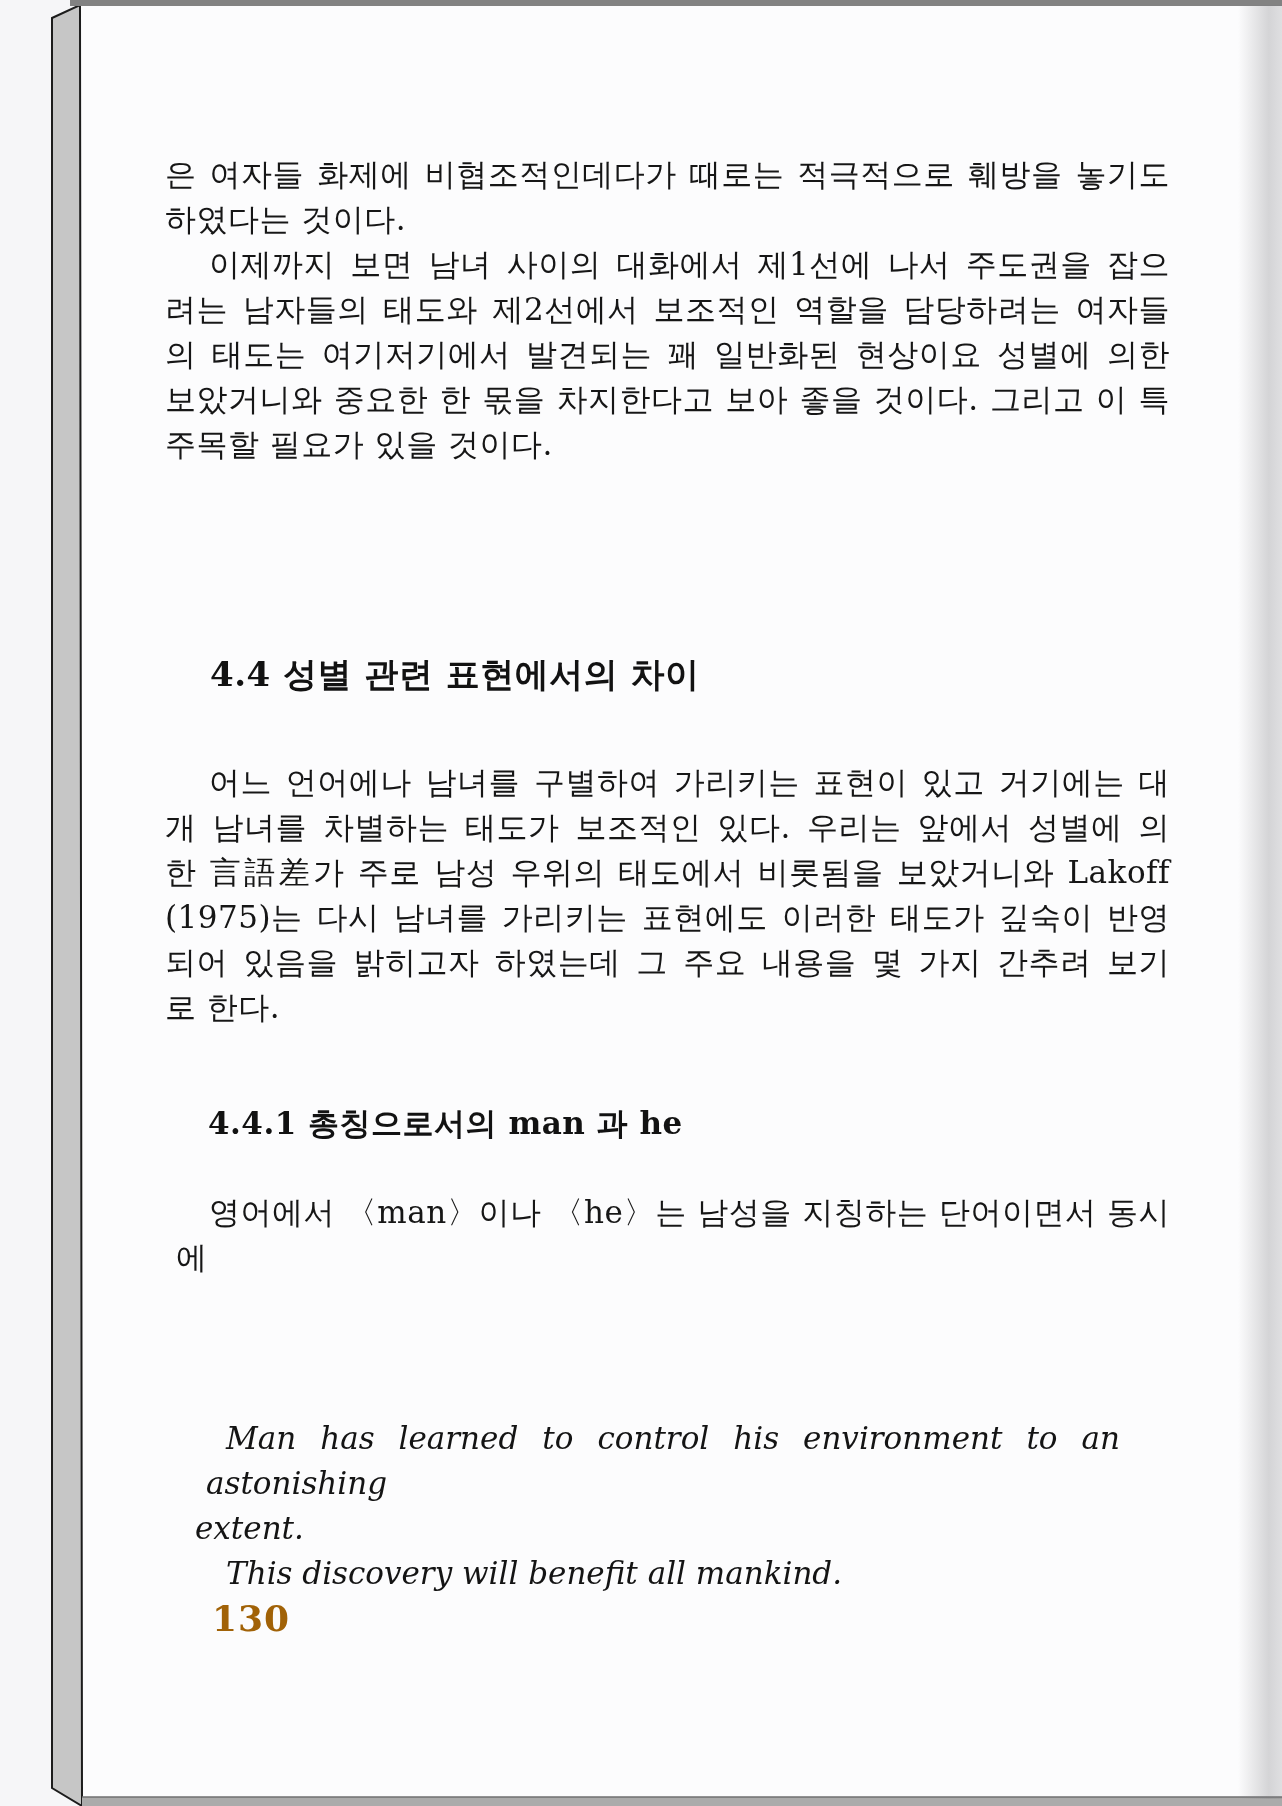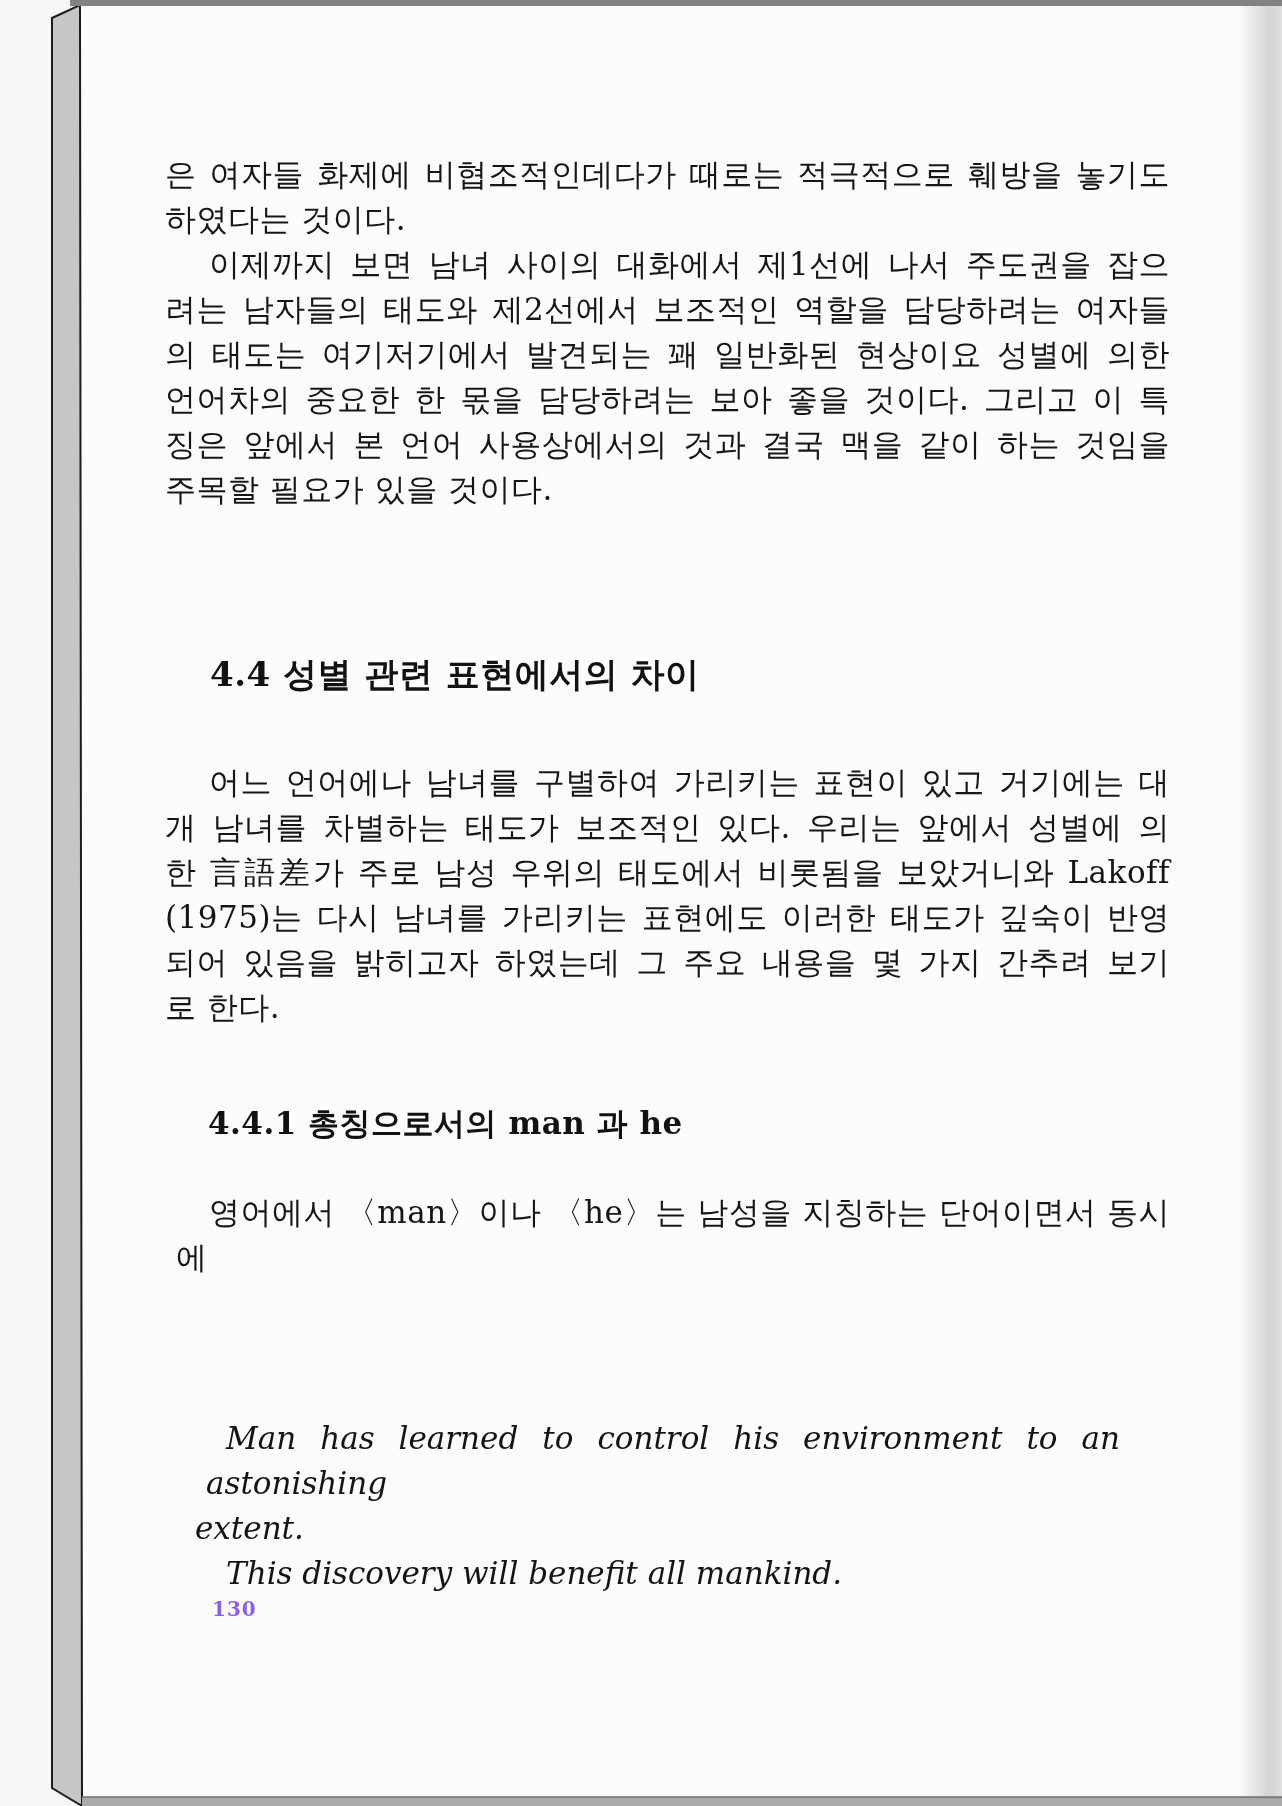--- a/index.html
+++ b/index.html
@@ -71,23 +71,23 @@
     width: 925px;
     font-size: 31px;
     line-height: 45px;
     color: #141414;
   }
   .example-block .indent { text-indent: 20px; }
   .page-number {
     position: absolute;
     left: 212px;
     top: 1597px;
-    font-size: 20px;
+    font-size: 36px;
     font-weight: 700;
-    color: #8b5cf6;
+    color: #a16207;
     letter-spacing: 1px;
     text-align: center;
   }
 </style>
 </head>
 <body>
 
 <div class="stage">
 
   <svg class="book-edges" width="1282" height="1806" viewBox="0 0 1282 1806" aria-hidden="true">
@@ -106,22 +106,21 @@
   <div class="page-right-shade"></div>
 
   <div class="textlayer">
 
     <div class="kblock" style="top:152px;">
       <div class="line jl">은 여자들 화제에 비협조적인데다가 때로는 적극적으로 훼방을 놓기도</div>
       <div class="line ll">하였다는 것이다.</div>
       <div class="line jl indent">이제까지 보면 남녀 사이의 대화에서 제1선에 나서 주도권을 잡으</div>
       <div class="line jl">려는 남자들의 태도와 제2선에서 보조적인 역할을 담당하려는 여자들</div>
       <div class="line jl">의 태도는 여기저기에서 발견되는 꽤 일반화된 현상이요 성별에 의한</div>
-      <div class="line jl">언어차의 중요한 한 몫을 담당하려는 보아 좋을 것이다. 그리고 이 특</div>
-      <div class="line jl">징은 앞에서 본 언어 사용상에서의 것과 결국 맥을 같이 하는 것임을</div>
+      <div class="line jl">보았거니와 중요한 한 몫을 차지한다고 보아 좋을 것이다. 그리고 이 특</div>
       <div class="line ll">주목할 필요가 있을 것이다.</div>
     </div>
 
     <div class="sec-heading" style="top:652px;">4.4 성별 관련 표현에서의 차이</div>
 
     <div class="kblock" style="top:760px;">
       <div class="line jl indent">어느 언어에나 남녀를 구별하여 가리키는 표현이 있고 거기에는 대</div>
       <div class="line jl">개 남녀를 차별하는 태도가 보조적인 있다. 우리는 앞에서 성별에 의</div>
       <div class="line jl">한 言語差가 주로 남성 우위의 태도에서 비롯됨을 보았거니와 Lakoff</div>
       <div class="line jl">(1975)는 다시 남녀를 가리키는 표현에도 이러한 태도가 깊숙이 반영</div>

